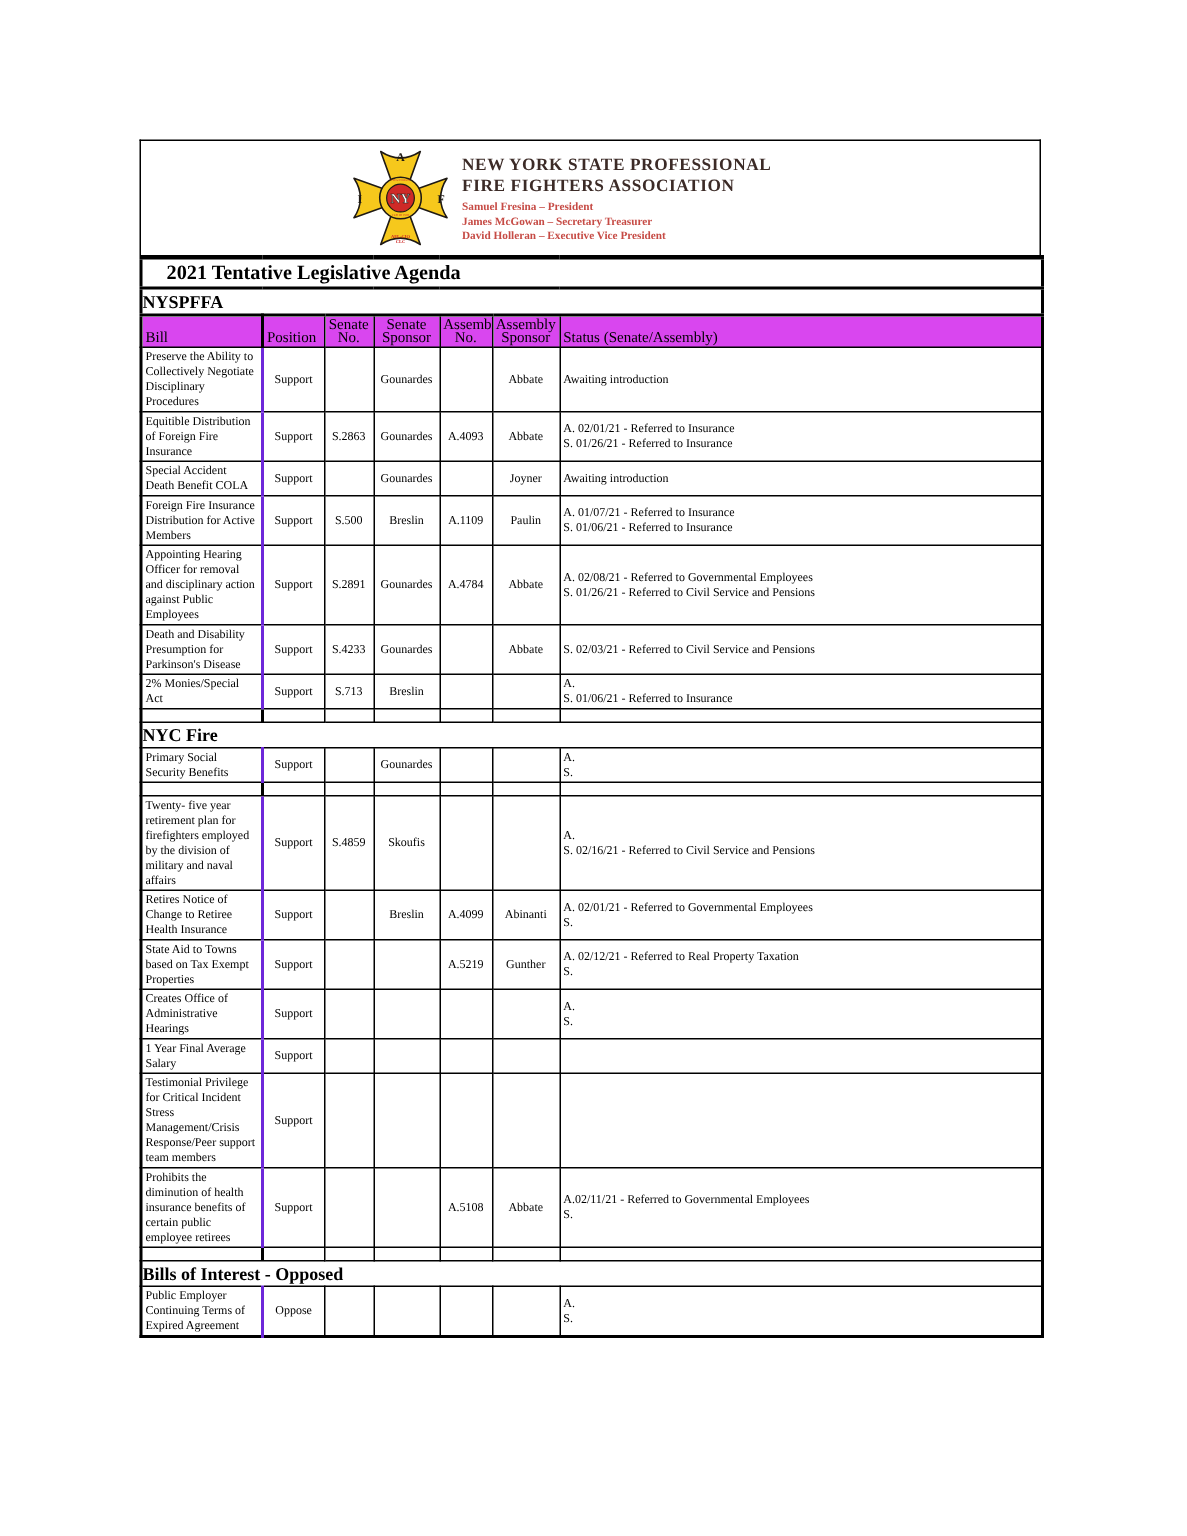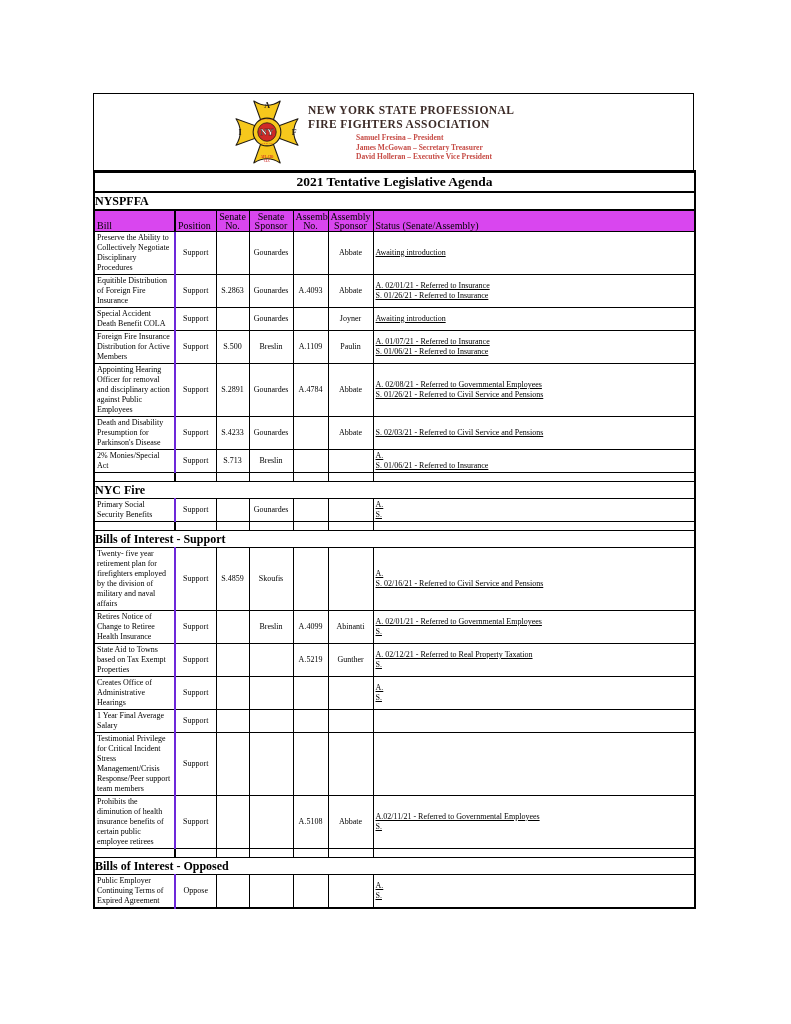--- a/index.html
+++ b/index.html
@@ -19,33 +19,33 @@
     height: 77px;
     display: flex; align-items: center;
     padding-left: 139px;
   }
   .logo { width: 68px; height: 66px; flex: 0 0 auto; }
   .org-block { margin-left: 7px; padding-top: 2px; }
   .org-line {
     font-weight: bold; font-size: 11.5px; line-height: 13.5px;
     letter-spacing: 0.4px; color: #3c2b27;
   }
-  .officers { margin-top: 2px; margin-left: 48px; }
+  .officers { margin-top: 2px; }
   .officer {
     font-weight: bold; font-size: 7.5px; line-height: 9.5px; color: #c64b45;
   }
   
   table.agenda {
     width: 601px; table-layout: fixed; border-collapse: collapse;
     border: 2px solid #000; border-top: 3px solid #000;
   }
   td { border: 1px solid #000; font-size: 8px; line-height: 10px;
        padding: 1px 2px; vertical-align: middle; overflow: hidden; }
   td.title-cell {
-    font-size: 13.5px; font-weight: bold; text-align: center;
+    font-size: 13.5px; font-weight: bold; 
     line-height: 16px; padding: 1px 16px; border-bottom: 2px solid #000;
   }
   td.nyspffa-cell, td.section-cell {
     font-size: 12px; font-weight: bold; 
     line-height: 14px; padding: 1px 0;
   }
   tr.colhead-row td {
     background: #d946ef; font-size: 10px; line-height: 8.5px;
     vertical-align: bottom; border-top: 2px solid #000; padding: 2px 2px 1px 2px;
     height: 19px;
@@ -54,21 +54,21 @@
   tr.data-row td:nth-child(1) { text-align: left; border-right: 2px solid #6d28d9; }
   tr.data-row td:nth-child(2),
   tr.data-row td:nth-child(3),
   tr.data-row td:nth-child(4),
   tr.data-row td:nth-child(5),
   tr.data-row td:nth-child(6) { text-align: center; }
   tr.data-row td:nth-child(7) { text-align: left; }
   tr.colhead-row td:nth-child(1) { border-right: 2px solid #000; }
   tr.spacer-row td { height: 9px; padding: 0; }
   tr.spacer-row td:nth-child(1) { border-right: 2px solid #000; }
-  .status-line { display: block; text-decoration: underline; }
+  .status-line { display: block; }
 </style>
 </head>
 <body>
 
 <div class="doc">
 
   <div class="letterhead">
     <svg class="logo" viewBox="0 0 100 100" aria-hidden="true">
       <g stroke="#1f1a14" stroke-width="1.6" fill="#f6c81c" stroke-linejoin="round">
         <path d="M43,39 L30,3 Q50,16 70,3 L57,39 Z"></path>
@@ -233,23 +233,20 @@
         </tr>
         <tr class="spacer-row">
           <td></td>
           <td></td>
           <td></td>
           <td></td>
           <td></td>
           <td></td>
           <td></td>
         </tr>
-        <tr>
-          <td colspan="7" class="section-cell">Bills of Interest - Support</td>
-        </tr>
         <tr class="data-row">
           <td>Twenty- five year retirement plan for firefighters employed by the division of military and naval affairs</td>
           <td>Support</td>
           <td>S.4859</td>
           <td>Skoufis</td>
           <td></td>
           <td></td>
           <td>
             <span class="status-line">A.</span>
             <span class="status-line">S. 02/16/21 - Referred to Civil Service and Pensions</span>

